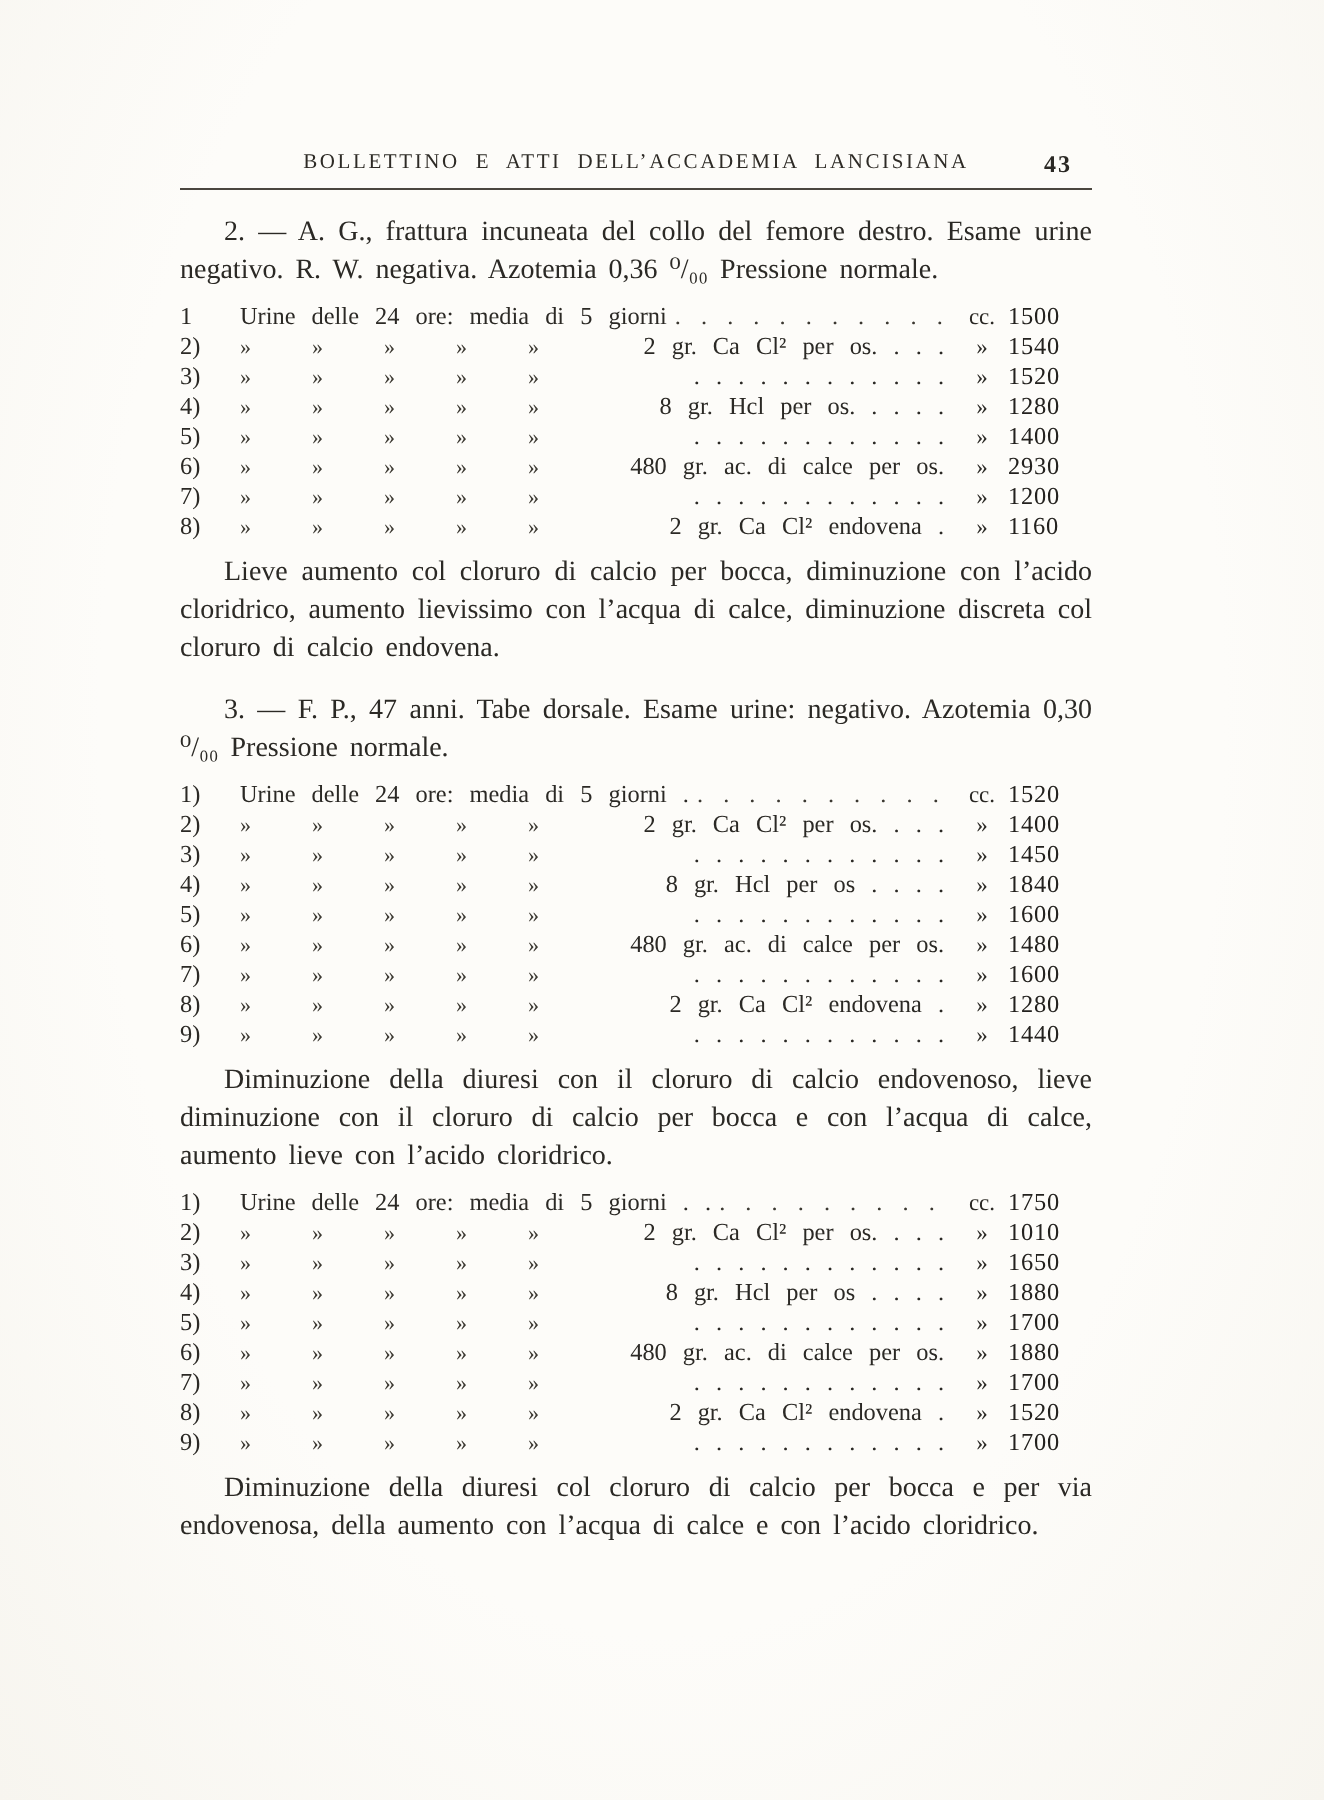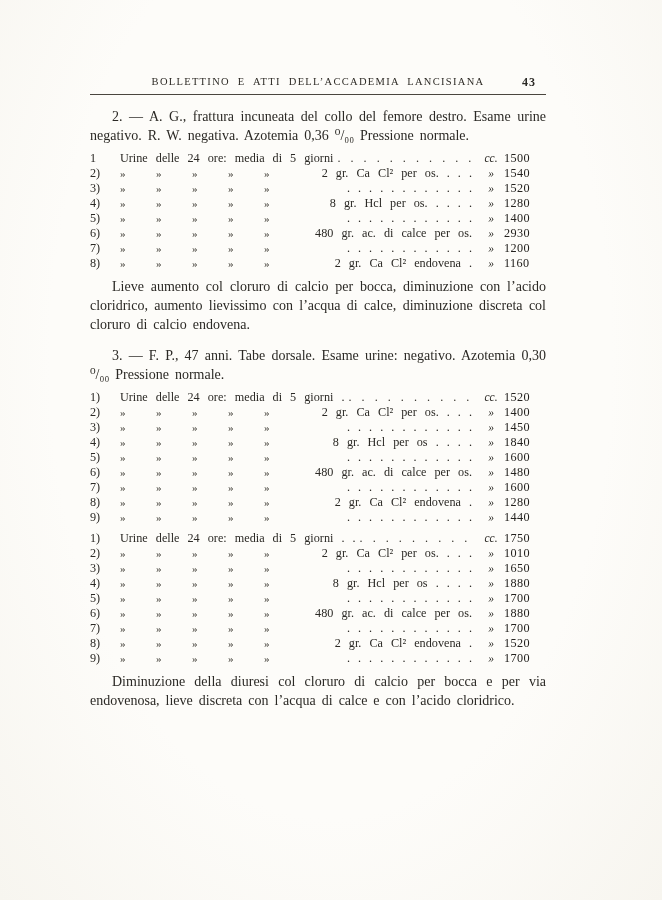--- a/index.html
+++ b/index.html
@@ -99,21 +99,20 @@
     text-align: right;
     overflow: hidden;
     word-spacing: 5px;
     padding-right: 6px;
   }
   .t-unit {
     width: 26px;
     flex: none;
     text-align: center;
     font-size: 11.5px;
-    font-style: italic;
   }
   .t-val {
     width: 42px;
     flex: none;
     text-align: left;
     letter-spacing: 0.4px;
     color: #23211e;
   }
 </style>
 </head>
@@ -311,20 +310,21 @@
             <span class="t-ditto">»</span>
             <span class="t-ditto">»</span>
             <span class="t-ditto">»</span>
             <span class="t-ditto">»</span>
             <span class="t-ditto">»</span>
             <span class="t-mid">. . . . . . . . . . . .</span>
             <span class="t-unit">»</span>
             <span class="t-val">1440</span>
           </div>
         </div>
+      <p class="para conclusion">Diminuzione della diuresi con il cloruro di calcio endovenoso, lieve diminuzione con il cloruro di calcio per bocca e con l’acqua di calce, aumento lieve con l’acido cloridrico.</p>
     </section>
 
     <section class="case">
       <div class="d-table">
           <div class="t-row">
             <span class="t-num">1)</span>
             <span class="t-label">Urine delle 24 ore: media di 5 giorni . .</span>
             <span class="t-dots">. . . . . . . . . . . . . . . . . .</span>
             <span class="t-unit">cc.</span>
             <span class="t-val">1750</span>
@@ -411,17 +411,17 @@
             <span class="t-ditto">»</span>
             <span class="t-ditto">»</span>
             <span class="t-ditto">»</span>
             <span class="t-ditto">»</span>
             <span class="t-ditto">»</span>
             <span class="t-mid">. . . . . . . . . . . .</span>
             <span class="t-unit">»</span>
             <span class="t-val">1700</span>
           </div>
         </div>
-      <p class="para conclusion">Diminuzione della diuresi col cloruro di calcio per bocca e per via endovenosa, lieve discreta con l’acqua di calce e con l’acido cloridrico.</p>
+      <p class="para conclusion">Diminuzione della diuresi col cloruro di calcio per bocca e per via endovenosa, della aumento con l’acqua di calce e con l’acido cloridrico.</p>
     </section>
 
   </div>
 </div>
 
 </body></html>

